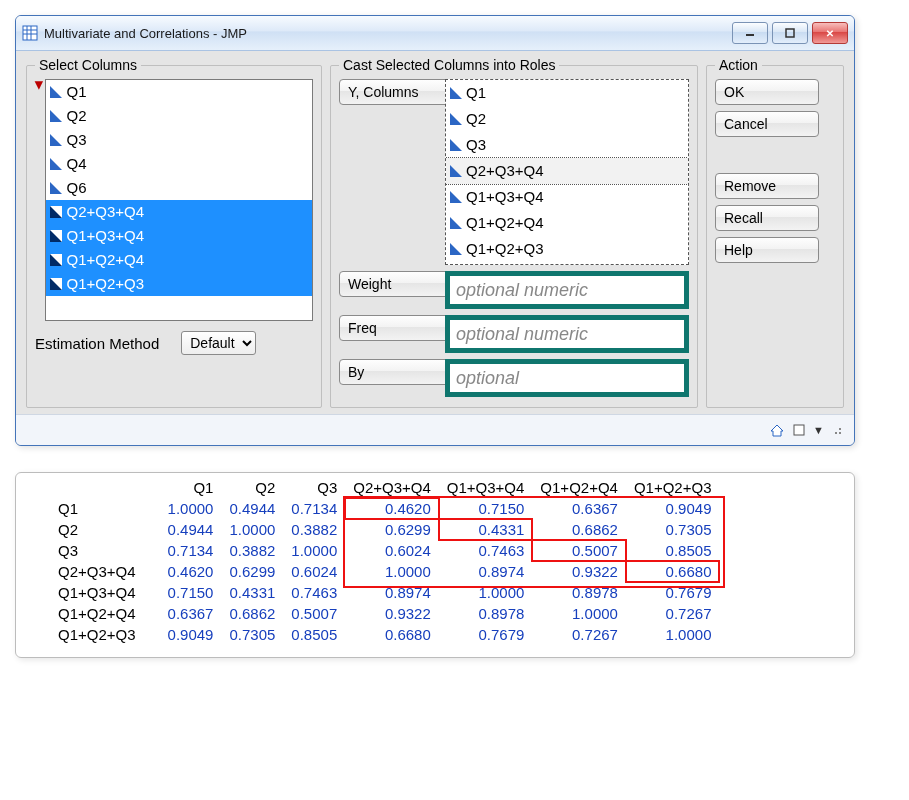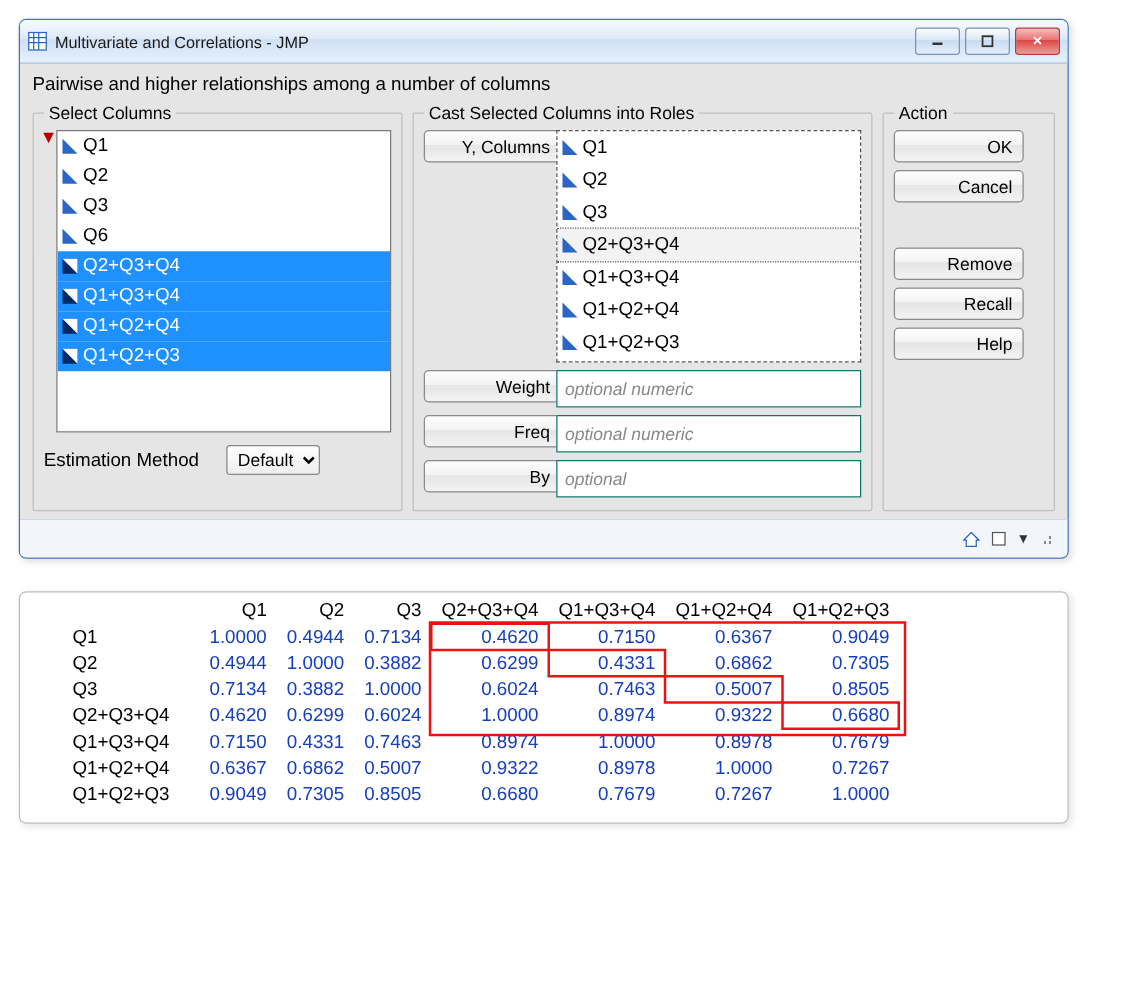--- a/index.html
+++ b/index.html
@@ -111,42 +111,42 @@
     grid-template-columns: 100px 1fr;
     gap: 6px 6px;
     align-items: start;
   }
   .btn {
     border: 1px solid #8a8a8a;
     border-radius: 4px;
     background: linear-gradient(#fefefe,#f3f3f3 45%,#e5e5e5 46%,#f3f3f3);
     font-size: 14px;
     padding: 4px 8px;
-    text-align: right;
+    text-align: left;
     display:inline-block;
     min-width: 60px;
   }
   .btn-wide { width: 92px; }
   .btn-action { width: 86px; margin-bottom: 6px; }
   .role-list {
     border: 1px dashed #555;
     background: #fff;
     height: 184px;
     overflow: hidden;
   }
   .role-list .col-item { line-height:24px; }
   .role-list .col-item.hl { outline: 1px dotted #555; background:#f2f2f2; }
   .opt-input {
     height: 24px;
-    border: 1px solid #0f766e;
+    border: 5px solid #0f766e;
     background:#fff;
     color:#888;
     font-style: italic;
     padding: 2px 6px;
-    font-size:14px;
+    font-size:18px;
     display:flex; align-items:center;
   }
   .est-row {
     margin-top: 10px;
     display:flex; align-items:center; gap:22px;
     font-size:15px;
   }
   select.combo {
     font-size:14px; padding:2px 4px;
     border:1px solid #8a8a8a; border-radius:3px;
@@ -230,32 +230,32 @@
       </div>
     <div class="winbtn">
         <svg width="10" height="10">
           <rect x="1" y="1" width="8" height="8" fill="none" stroke="#333" stroke-width="1.5"></rect>
         </svg>
       </div>
     <div class="winbtn close">✕</div>
   </div>
 
   <div class="dialog-body">
-    <div class="subtitle">Pairwise and higher relationships among a number of columns</div>
 
     <div class="main-row">
 
       <fieldset class="select-cols">
         <legend>Select Columns</legend>
         <div style="display:flex; align-items:flex-start;">
           <span class="toggle">▶</span>
           <div class="list-box" id="select-list" style="flex:1">
               <div class="col-item"><span class="tri"></span>Q1</div>
               <div class="col-item"><span class="tri"></span>Q2</div>
               <div class="col-item"><span class="tri"></span>Q3</div>
+              <div class="col-item"><span class="tri"></span>Q4</div>
               <div class="col-item"><span class="tri"></span>Q6</div>
               <div class="col-item selected"><span class="tri"></span>Q2+Q3+Q4</div>
               <div class="col-item selected"><span class="tri"></span>Q1+Q3+Q4</div>
               <div class="col-item selected"><span class="tri"></span>Q1+Q2+Q4</div>
               <div class="col-item selected"><span class="tri"></span>Q1+Q2+Q3</div>
             </div>
         </div>
         <div class="est-row">
           <span>Estimation Method</span>
           <select class="combo">

